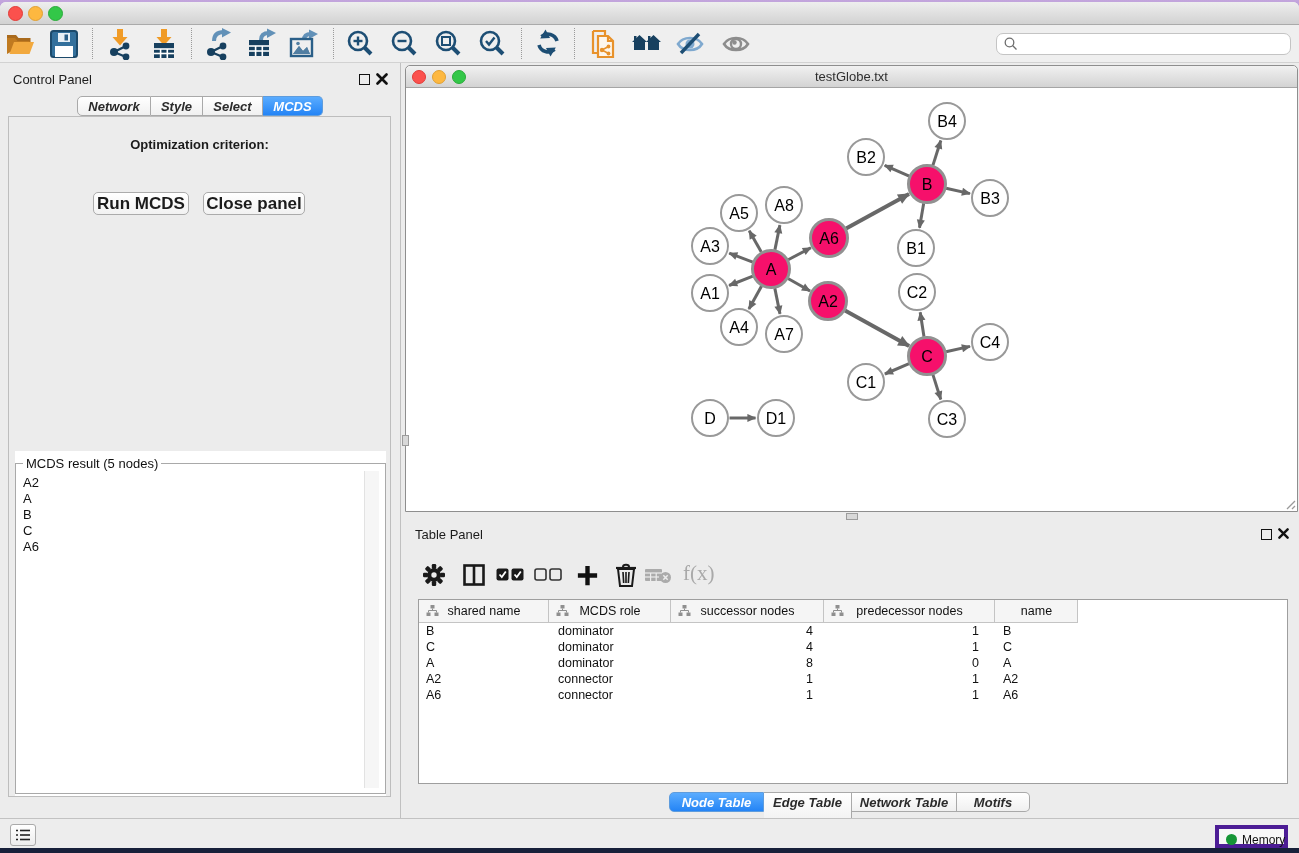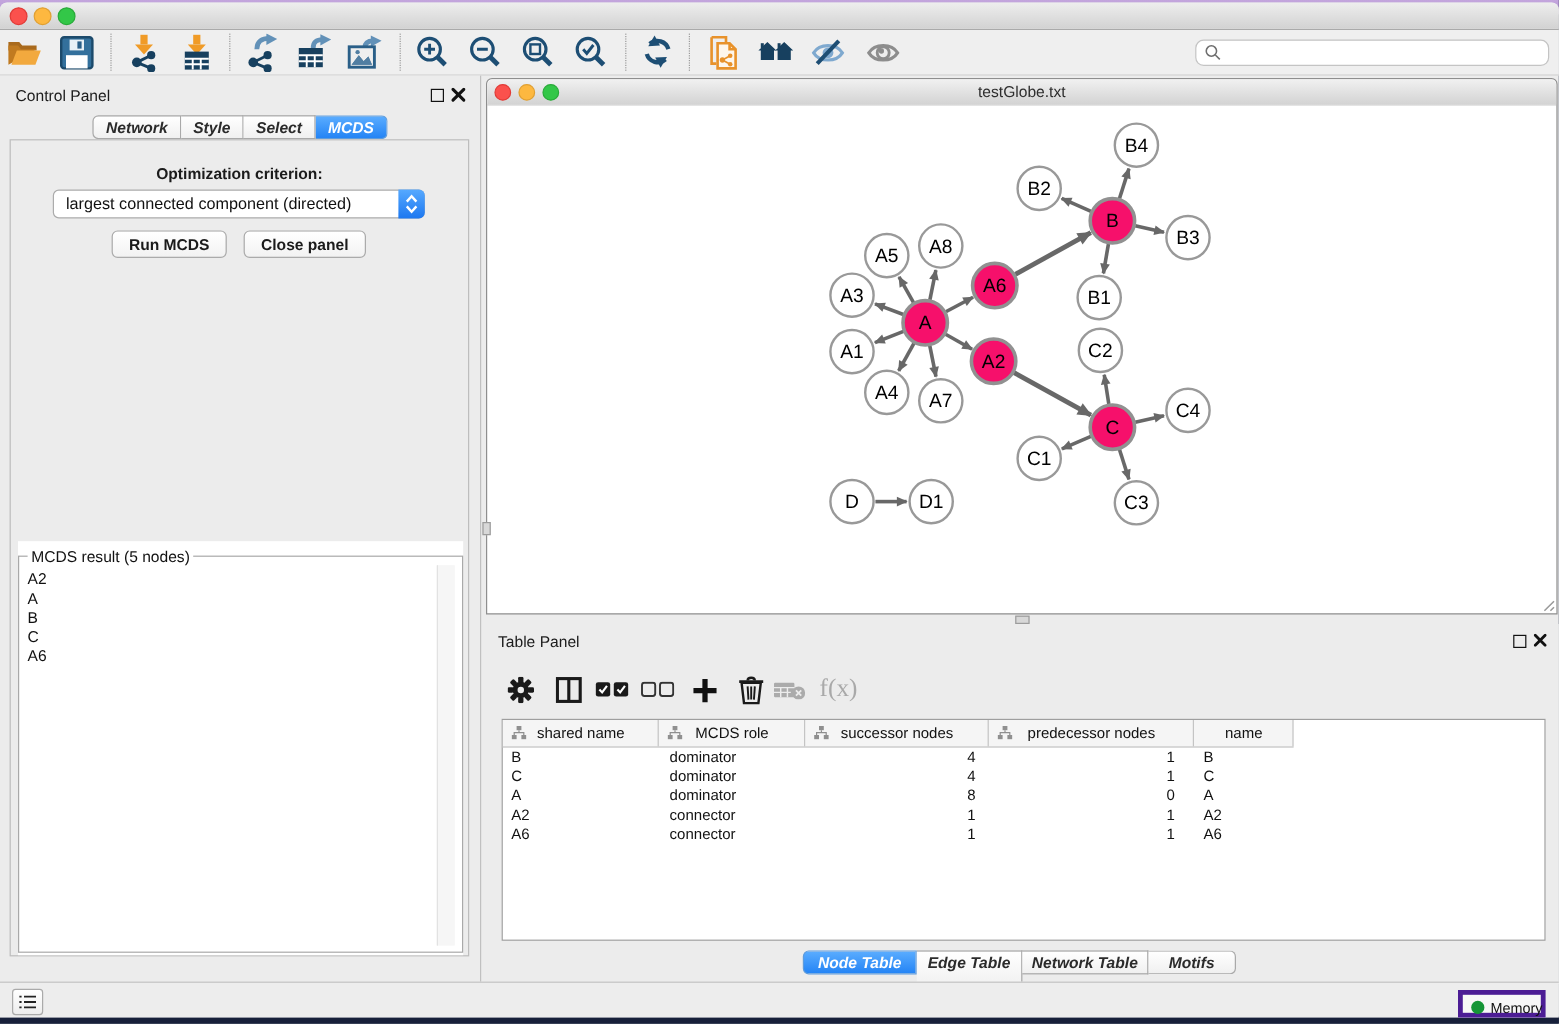--- a/index.html
+++ b/index.html
@@ -14,21 +14,21 @@
 .sep{top:3px;height:31px;width:0;border-left:1px dotted #9a9a9a;}
 .tbi{top:3px;}
 #search{left:996px;top:8px;width:293px;height:20px;background:#ffffff;border:1px solid #c4c4c4;border-radius:7px;}
 
 #cp{left:0;top:61px;width:400px;height:757px;background:#ececec;border-right:1px solid #c0c0c0;}
 .ptitle{font-size:13px;color:#1c1c1c;}
 .tab{position:absolute;top:0;height:20px;line-height:20px;text-align:center;font-size:13px;font-weight:bold;color:#2b2b2b;
  background:linear-gradient(#ffffff,#f0f0f0);border:1px solid #a9a9a9;border-left:none;box-sizing:border-box;font-style:italic;}
 .tabsel{background:linear-gradient(#5aacff,#2484f5);color:#ffffff;border-color:#5e9cdd;}
 #cpane{left:8px;top:53px;width:383px;height:681px;border:1px solid #bdbdbd;background:#ececec;box-sizing:border-box;}
-.btn{position:absolute;height:23px;line-height:22px;text-align:center;font-size:13px;font-weight:bold;color:#1b1b1b;
+.btn{position:absolute;height:23px;line-height:22px;text-align:center;font-size:17px;font-weight:bold;color:#1b1b1b;
  background:linear-gradient(#ffffff,#f2f2f2);border:1px solid #ababab;border-radius:5px;box-sizing:border-box;}
 
 #tp{left:405px;top:518px;width:894px;height:300px;background:#ececec;}
 </style></head>
 <body>
 <div id="deskTop" class="abs"></div>
 <div id="win" class="abs">
   <div id="titlebar" class="abs">
     <div class="tl abs" style="left:8px;background:#fb514d;border:1px solid #e13c38;"></div>
     <div class="tl abs" style="left:28px;background:#fdb840;border:1px solid #e0a033;"></div>
@@ -180,29 +180,20 @@
         <path d="M1.5,1.5 L10.5,10.5 M10.5,1.5 L1.5,10.5" stroke="#111" stroke-width="2.6" stroke-linecap="round"></path>
       </svg>
     <div class="abs" style="left:77px;top:33px;">
       <div class="tab" style="left:0;width:74px;border-left:1px solid #a9a9a9;border-radius:5px 0 0 5px;">Network</div>
       <div class="tab" style="left:74px;width:52px;">Style</div>
       <div class="tab" style="left:126px;width:60px;">Select</div>
       <div class="tab tabsel" style="left:186px;width:60px;border-radius:0 5px 5px 0;">MCDS</div>
     </div>
     <div id="cpane" class="abs">
       <div class="abs" style="left:0;top:20px;width:381px;text-align:center;font-size:13px;font-weight:bold;color:#1b1b1b;">Optimization criterion:</div>
-      <div class="abs" style="left:35px;top:41px;width:310px;height:24px;background:#ffffff;border:1px solid #acacac;border-radius:5px;box-sizing:border-box;">
-        <div class="abs" style="left:10px;top:3px;font-size:13.5px;color:#111;">largest connected component (directed)</div>
-        <div class="abs" style="right:-1px;top:-1px;width:22px;height:24px;background:linear-gradient(#56a9ff,#1d78f0);border-radius:0 5px 5px 0;">
-          <svg width="22" height="24" viewBox="0 0 22 24">
-              <path d="M7,10 L11,5.5 L15,10" fill="none" stroke="#fff" stroke-width="2"></path>
-              <path d="M7,14 L11,18.5 L15,14" fill="none" stroke="#fff" stroke-width="2"></path>
-            </svg>
-        </div>
-      </div>
       <div class="btn" style="left:84px;top:75px;width:96px;">Run MCDS</div>
       <div class="btn" style="left:194px;top:75px;width:102px;">Close panel</div>
       <div class="abs" style="left:6px;top:334px;width:371px;height:345px;background:#ffffff;">
         <div class="abs" style="left:0;top:12px;width:371px;height:331px;border:1px solid #a9a9a9;box-sizing:border-box;"></div>
         <div class="abs" style="left:8px;top:5px;background:#ffffff;padding:0 3px;font-size:13px;color:#111;">MCDS result (5 nodes)</div>
         <div class="abs" style="left:8px;top:24px;font-size:13px;color:#111;line-height:16px;">A2<br>A<br>B<br>C<br>A6</div>
         <div class="abs" style="left:349px;top:20px;width:14px;height:317px;background:#f6f6f6;border-left:1px solid #e2e2e2;"></div>
       </div>
     </div>
   </div>

